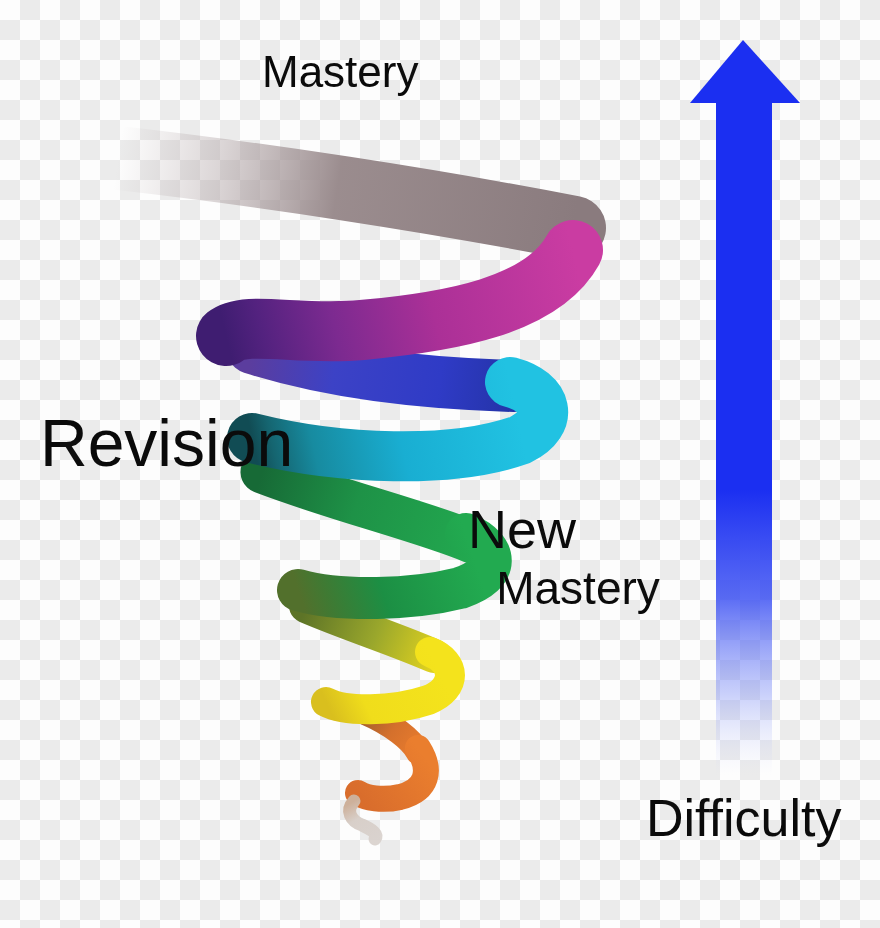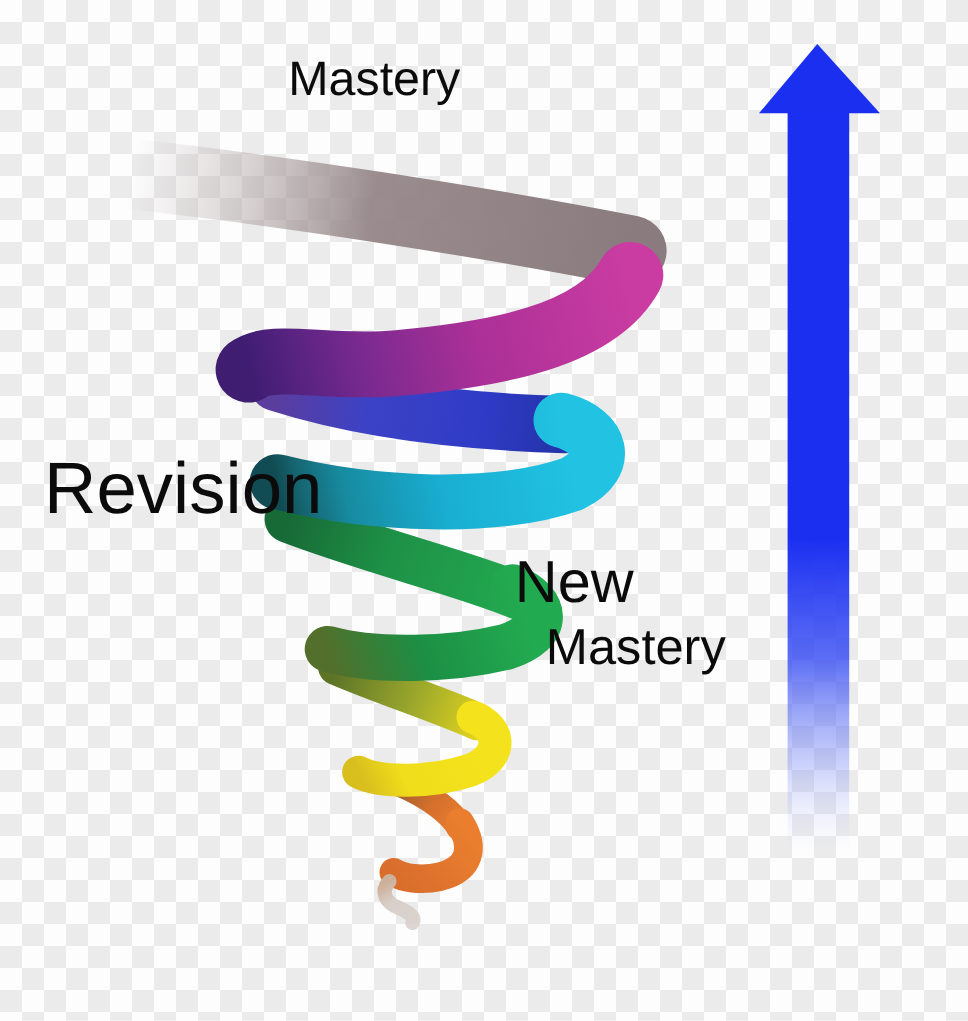--- a/index.html
+++ b/index.html
@@ -123,14 +123,15 @@
     </g>
   </svg>
 
   <div class="lbl lbl-mastery">Mastery</div>
 
   <div class="lbl lbl-revision">Revision</div>
 
   <div class="lbl lbl-new">New</div>
   <div class="lbl lbl-content">Mastery</div>
 
+  <div class="lbl lbl-difficulty">Difficulty</div>
 
 </div>
 
 </body></html>

